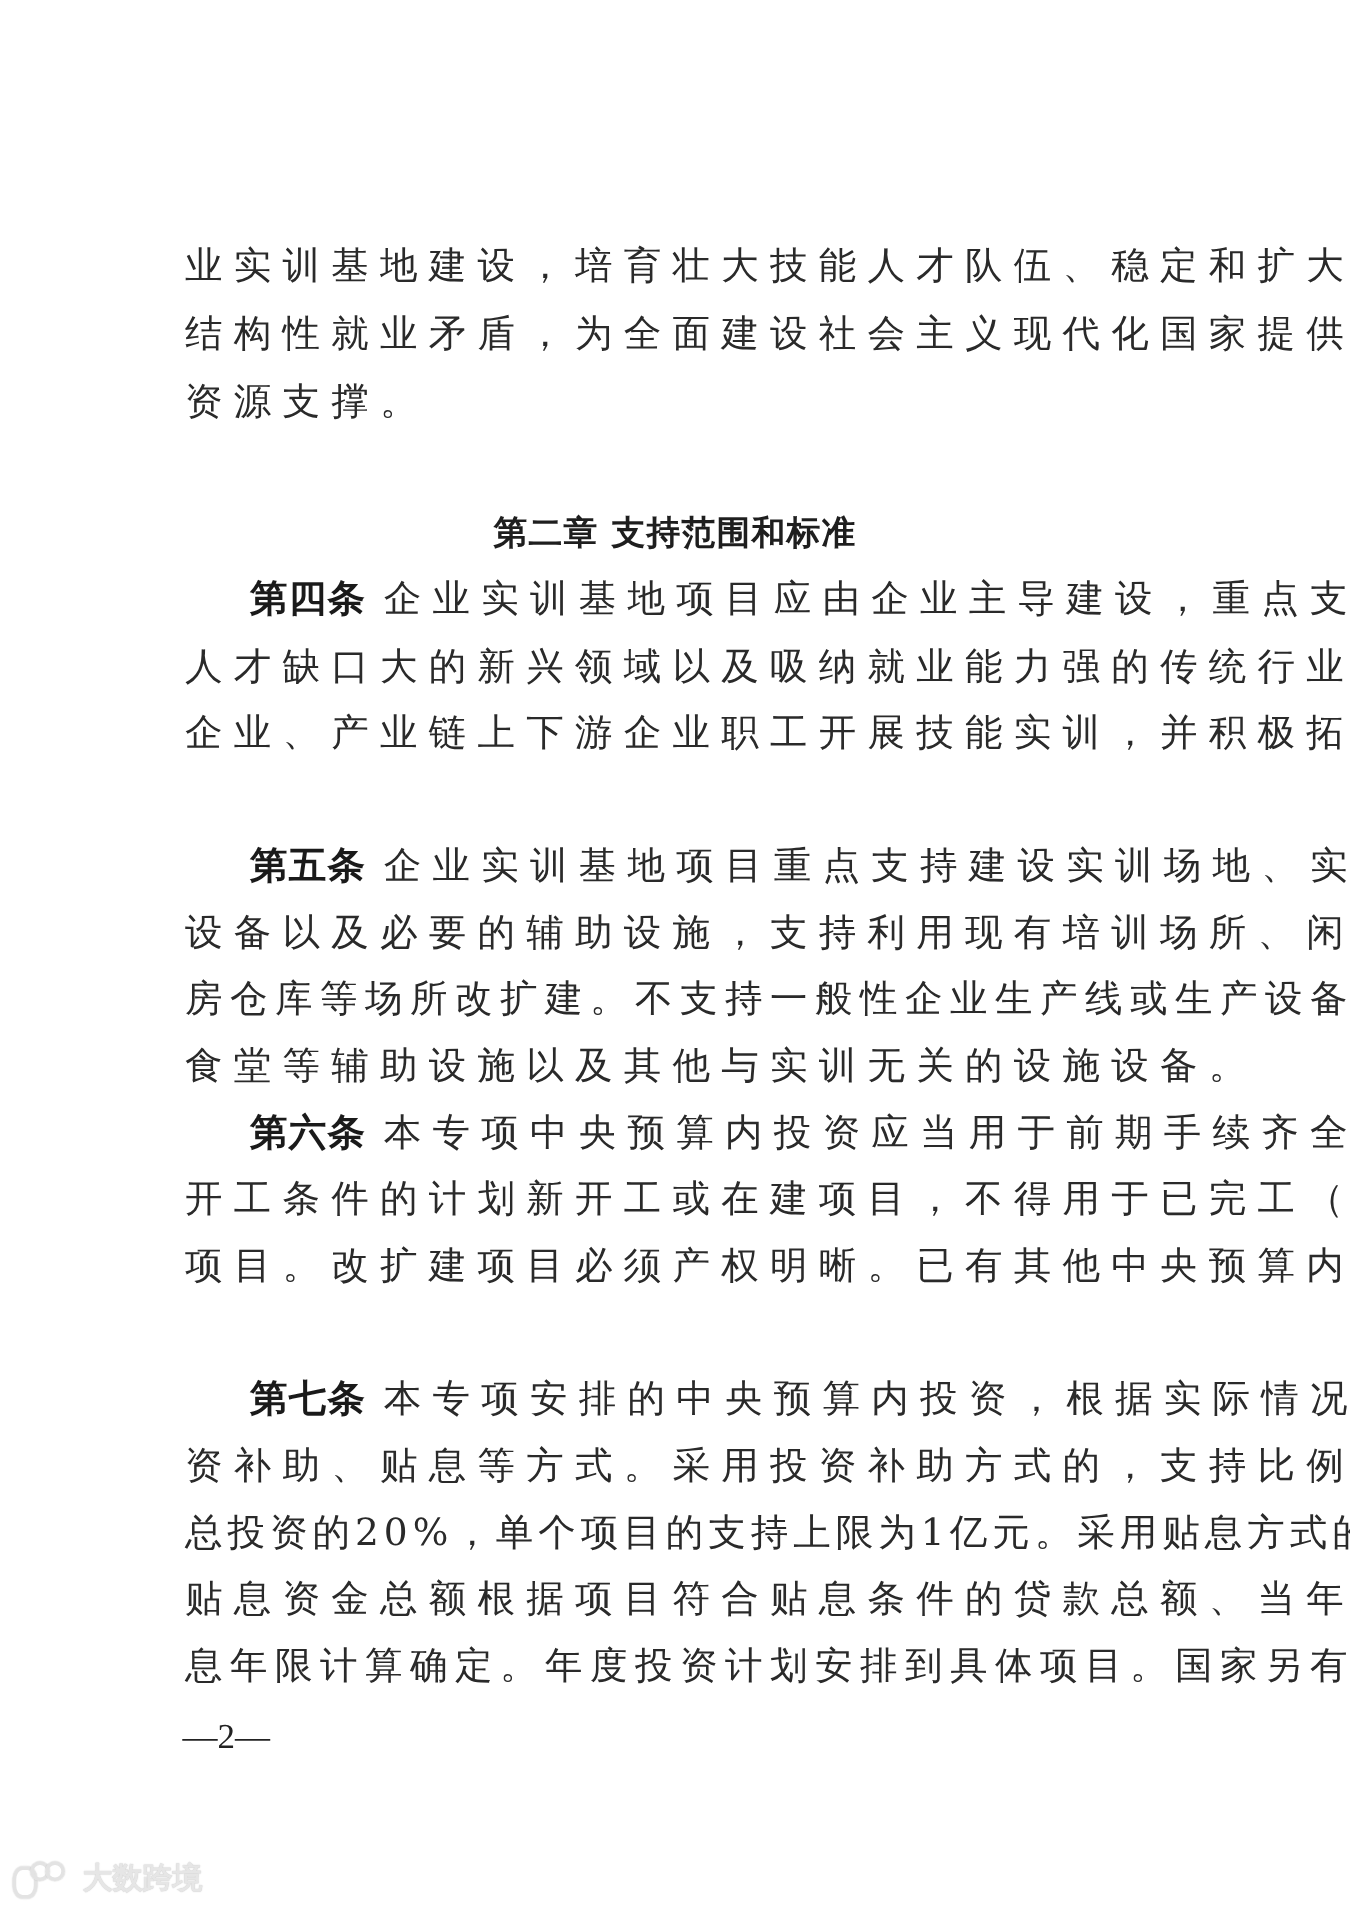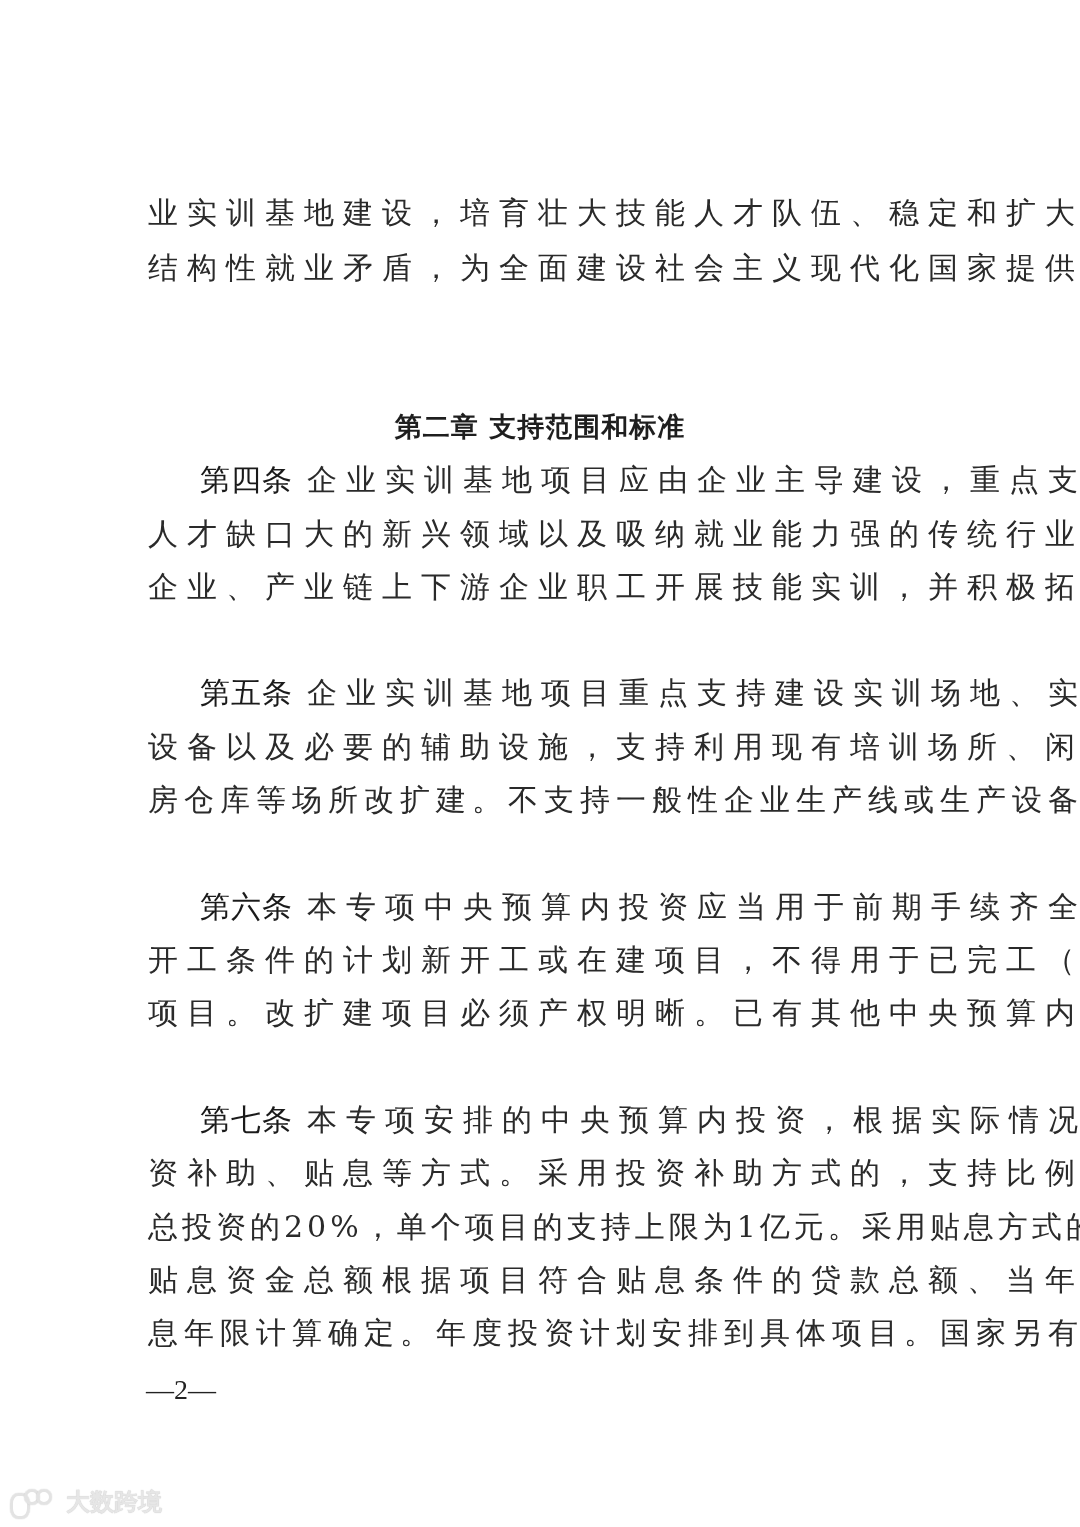--- a/index.html
+++ b/index.html
@@ -1,43 +1,45 @@
 <!DOCTYPE html>
 <html><head>
 <meta charset="utf-8">
 <style>
   html, body { margin: 0; padding: 0; background: #ffffff; }
   body { width: 1080px; height: 1527px; position: relative; overflow: hidden; font-family: "DejaVu Serif", "Liberation Serif", serif; color: #2a2a2a; }
   .page { position: absolute; left: 0; top: 0; width: 1080px; height: 1527px; }
   .line { position: absolute; left: 148px; width: 786px; font-size: 30px; line-height: 36px; white-space: nowrap; letter-spacing: 9px; text-align: justify; text-align-last: justify; }
   .line.last { text-align-last: left; }
-  .art { font-family: "DejaVu Sans", "Liberation Sans", sans-serif; font-weight: normal; letter-spacing: 1px; color: #1a1a1a; margin-right: 14px; }
+  .art { font-family: "DejaVu Sans", "Liberation Sans", sans-serif; font-weight: bold; letter-spacing: 1px; color: #1a1a1a; margin-right: 14px; }
   .heading { position: absolute; left: 0; width: 1080px; text-align: center; font-family: "DejaVu Sans", "Liberation Sans", sans-serif; font-weight: bold; font-size: 27px; line-height: 36px; letter-spacing: 1px; color: #1e1e1e; }
   .pagenum { position: absolute; left: 146px; top: 1374px; font-family: "Liberation Serif", "DejaVu Serif", serif; font-size: 28px; color: #222; letter-spacing: 0; }
   .watermark { position: absolute; left: 8px; top: 1486px; display: flex; align-items: center; gap: 12px; color: #e6e6e6; font-family: "DejaVu Sans", "Liberation Sans", sans-serif; font-weight: bold; font-size: 24px; text-shadow: 0 0 1px #bdbdbd; }
   .wm-icon { width: 46px; height: 30px; position: relative; }
   .wm-icon span { position: absolute; border: 3px solid #e3e3e3; border-radius: 50%; box-shadow: 0 0 1px #bbb; }
 </style>
 </head>
 <body>
 
 <div class="page">
 
   <div class="line" style="top:195px">业实训基地建设，培育壮大技能人才队伍、稳定和扩大就业、缓解</div>
   <div class="line" style="top:250px">结构性就业矛盾，为全面建设社会主义现代化国家提供有力的人力</div>
+  <div class="line last" style="top:304px">资源支撑。</div>
 
   <div class="heading" style="top:409px">第二章  支持范围和标准</div>
 
   <div class="line" style="top:462px; left:200px; width:734px;"><span class="art">第四条</span><span>企业实训基地项目应由企业主导建设，重点支持技能</span></div>
   <div class="line" style="top:516px">人才缺口大的新兴领域以及吸纳就业能力强的传统行业，主要向本</div>
   <div class="line" style="top:569px">企业、产业链上下游企业职工开展技能实训，并积极拓展社会培训</div>
 
   <div class="line" style="top:675px; left:200px; width:734px;"><span class="art">第五条</span><span>企业实训基地项目重点支持建设实训场地、实训设施</span></div>
   <div class="line" style="top:729px">设备以及必要的辅助设施，支持利用现有培训场所、闲置土地、厂</div>
   <div class="line" style="top:782px; letter-spacing:6px;">房仓库等场所改扩建。不支持一般性企业生产线或生产设备，宿舍、</div>
+  <div class="line last" style="top:835px">食堂等辅助设施以及其他与实训无关的设施设备。</div>
 
   <div class="line" style="top:889px; left:200px; width:734px;"><span class="art">第六条</span><span>本专项中央预算内投资应当用于前期手续齐全、具备</span></div>
   <div class="line" style="top:942px">开工条件的计划新开工或在建项目，不得用于已完工（含试运行）</div>
   <div class="line" style="top:995px">项目。改扩建项目必须产权明晰。已有其他中央预算内投资专项明</div>
 
   <div class="line" style="top:1102px; left:200px; width:734px;"><span class="art">第七条</span><span>本专项安排的中央预算内投资，根据实际情况采取投</span></div>
   <div class="line" style="top:1155px">资补助、贴息等方式。采用投资补助方式的，支持比例为项目核定</div>
   <div class="line" style="top:1209px; letter-spacing:4px;">总投资的20%，单个项目的支持上限为1亿元。采用贴息方式的，</div>
   <div class="line" style="top:1262px">贴息资金总额根据项目符合贴息条件的贷款总额、当年贴息率和贴</div>
   <div class="line" style="top:1315px; letter-spacing:6px;">息年限计算确定。年度投资计划安排到具体项目。国家另有规定的，</div>

